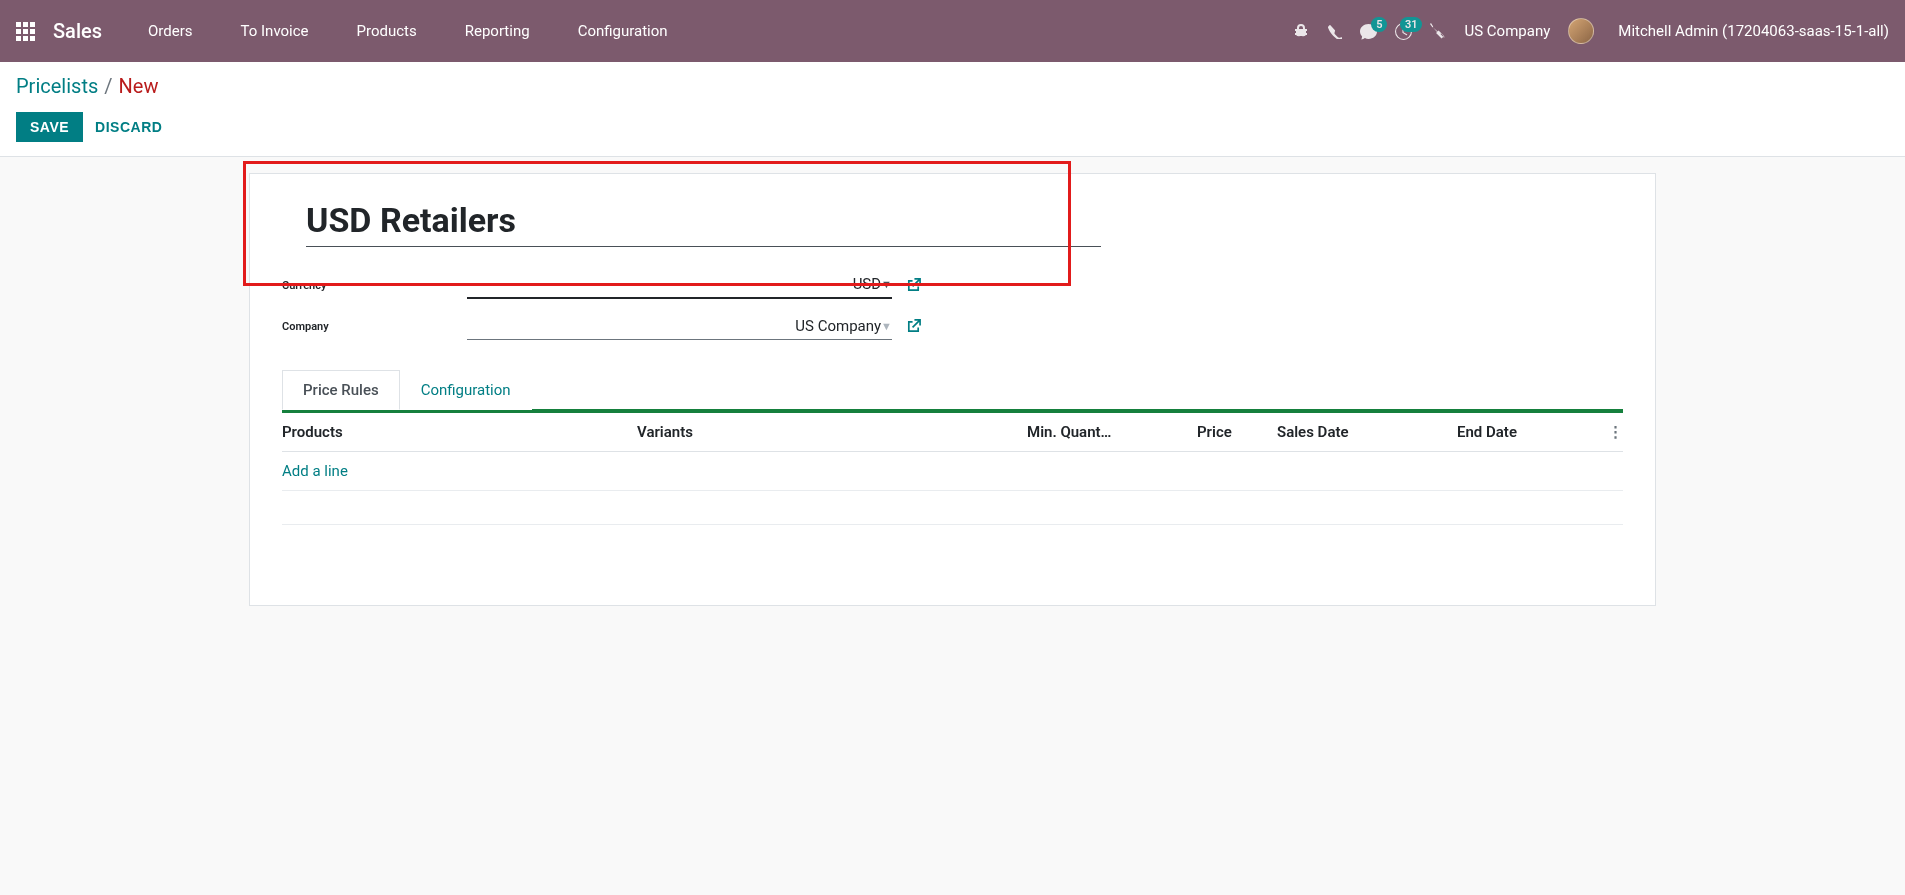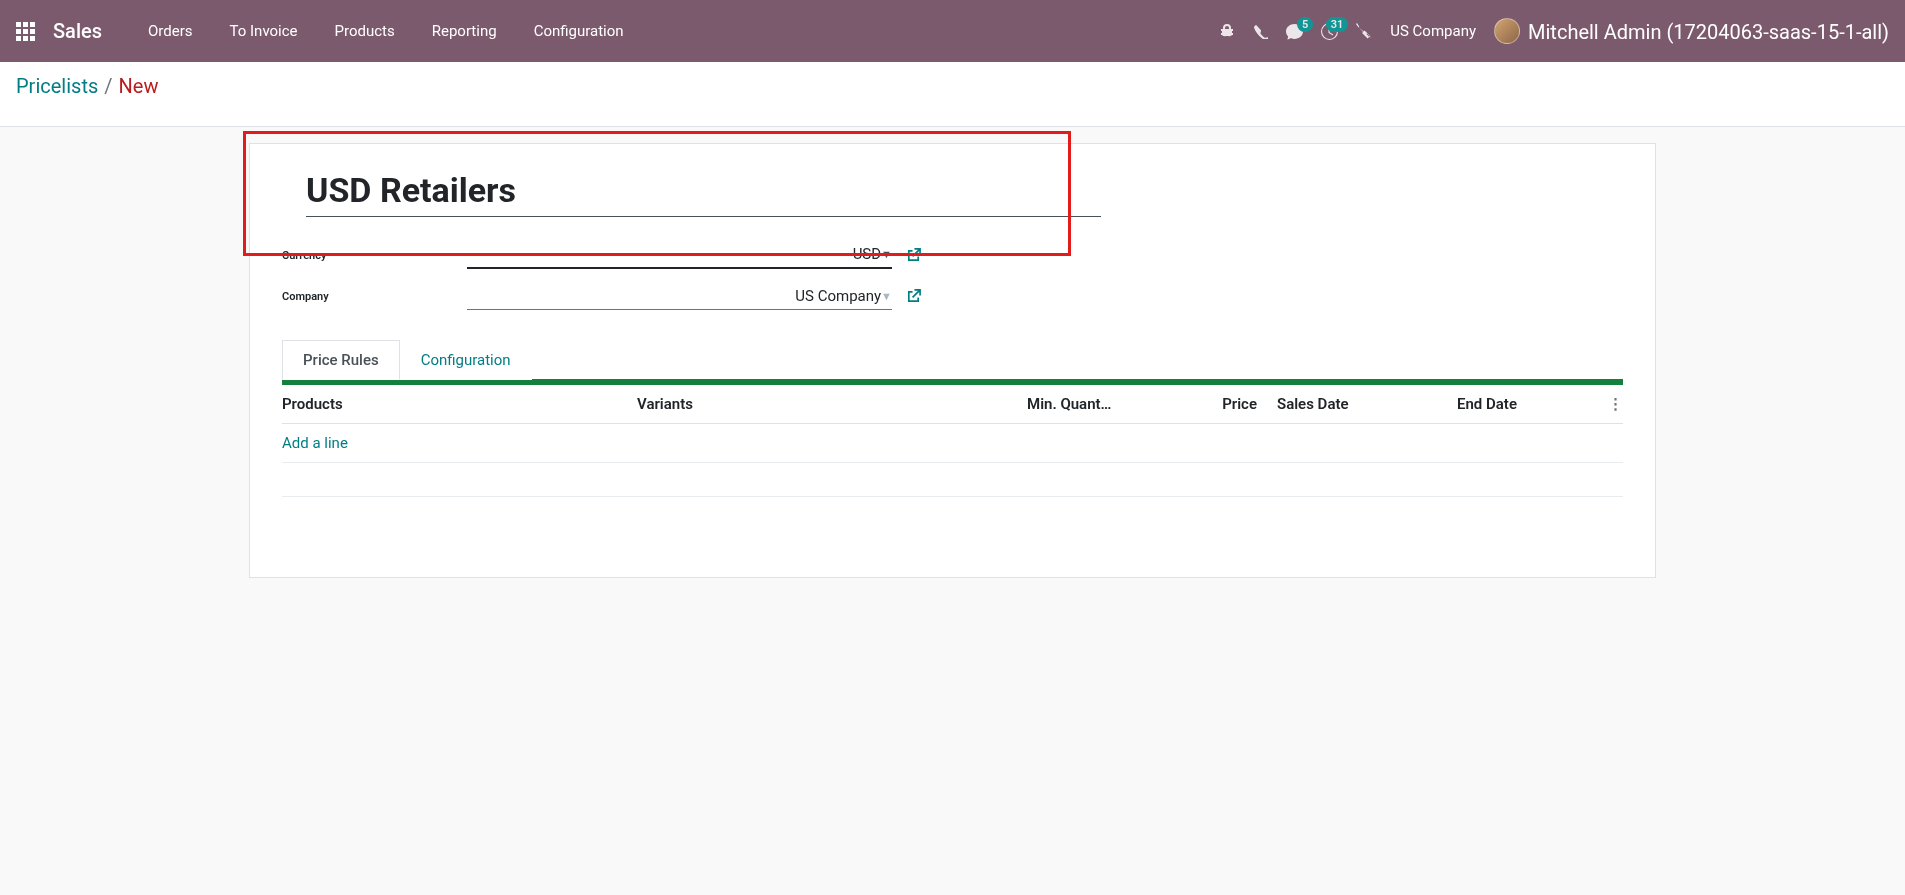--- a/index.html
+++ b/index.html
@@ -2,28 +2,28 @@
 <html><head>
 <meta charset="utf-8">
 <style>
   * { box-sizing: border-box; margin: 0; padding: 0; }
   body { font-family: -apple-system, BlinkMacSystemFont, "Segoe UI", Roboto, "Helvetica Neue", Arial, sans-serif; background: #f9f9f9; color: #212529; font-size: 14px; }
   
   .navbar { background: #7c5a6d; height: 62px; display: flex; align-items: center; padding: 0 16px; color: #fff; }
   .apps-icon { display: grid; grid-template-columns: repeat(3, 5px); grid-template-rows: repeat(3, 5px); gap: 2px; margin-right: 18px; cursor: pointer; }
   .apps-icon span { background: #fff; width: 5px; height: 5px; }
   .app-title { font-size: 20px; font-weight: 500; margin-right: 28px; }
-  .nav-menu { display: flex; gap: 1px; }
+  .nav-menu { display: flex; gap: 12px; }
   .nav-item { padding: 0 18px; font-size: 15px; cursor: pointer; color: #fff; }
   .nav-right { margin-left: auto; display: flex; align-items: center; gap: 18px; }
   .nav-icon { opacity: 0.85; cursor: pointer; display:flex; align-items:center; position:relative; }
   .badge { background: #00a09d; color: #fff; border-radius: 9px; font-size: 11px; padding: 1px 5px; position: absolute; top: -6px; right: -10px; font-weight:600; }
   .company-name { font-size: 15px; }
   .avatar { width: 26px; height: 26px; border-radius: 50%; background: linear-gradient(135deg,#d4a574,#8b6545); border:1px solid rgba(255,255,255,0.4); }
-  .user-block { display:flex; align-items:flex-end; gap:8px; font-size:20px; cursor:pointer; }
+  .user-block { display:flex; align-items:center; gap:24px; font-size:15px; cursor:pointer; }
 
   .control-panel { background:#fff; padding: 12px 16px 14px 16px; border-bottom:1px solid #dee2e6; }
   .breadcrumb { font-size: 20px; margin-bottom: 14px; }
   .breadcrumb a { color:#017e84; text-decoration:none; cursor:pointer; }
   .breadcrumb .sep { color:#6c757d; margin:0 6px; }
   .breadcrumb .current { color:#b91c1c; }
   .cp-buttons { display:flex; gap:12px; align-items:center; }
   .btn-save { background:#017e84; color:#fff; border:none; padding: 7px 14px; font-size:14px; font-weight:600; letter-spacing:0.5px; cursor:pointer; }
   .btn-discard { background:none; border:none; color:#017e84; font-size:14px; font-weight:600; letter-spacing:0.5px; cursor:pointer; }
 
@@ -36,31 +36,31 @@
 
   .form-group { display:flex; align-items:center; margin-top: 24px; }
   .form-label { width:185px; font-weight:600; font-size:11px; color:#212529; }
   .form-field { display:flex; align-items:center; }
   .dropdown-field { width:425px; border:none; border-bottom:1px solid #6c757d; padding: 4px 0; display:flex; justify-content:flex-end; align-items:center; font-size:15px; cursor:text; }
   .dropdown-field.bold-border { border-bottom:2px solid #212529; }
   .dropdown-caret { color:#495057; font-size:11px; }
   .dropdown-caret.muted { color:#adb5bd; }
   .external-link { margin-left:14px; color:#017e84; cursor:pointer; }
 
-  .tabs { display:flex; border-bottom:6px solid #15803d; margin-top:30px; }
+  .tabs { display:flex; border-bottom:4px solid #15803d; margin-top:30px; }
   .tab { padding: 10px 20px; border:1px solid #dee2e6; border-bottom:none; margin-bottom:-1px; cursor:pointer; font-size:15px; color:#495057; background:#fff; }
   .tab.active { color:#495057; font-weight:500; border-bottom:1px solid #fff; }
   .tab:not(.active) { border-color:transparent; color:#017e84; }
 
   .rules-table { width:100%; }
   .rules-header { display:flex; padding:10px 0; border-bottom:1px solid #dee2e6; font-weight:600; font-size:15px; align-items:center; }
   .col-products { width:355px; }
   .col-variants { width:390px; }
   .col-minqty { width:170px; white-space:nowrap; overflow:hidden; text-overflow:ellipsis; }
-  .col-price { width:60px; text-align:right; }
+  .col-price { width:60px; text-align:left; }
   .col-start { width:180px; padding-left:20px; }
   .col-end { width:160px; padding-left:20px; }
   .col-menu { flex:1; text-align:right; color:#6c757d; cursor:pointer; }
   .rules-body { padding:10px 0; border-bottom:1px solid #e9ecef; }
   .add-line { color:#017e84; cursor:pointer; font-size:15px; }
   .empty-row { height:34px; border-bottom:1px solid #e9ecef; }
 
   svg { display:block; }
 </style>
 </head>
@@ -120,20 +120,24 @@
       <div class="avatar"></div>
       <span>Mitchell Admin (17204063-saas-15-1-all)</span>
     </div>
   </div>
 </div>
 
 <div class="control-panel">
   <div class="breadcrumb">
     <a>Pricelists</a><span class="sep">/</span><span class="current">New</span>
   </div>
+  <div class="cp-buttons">
+    <button class="btn-save">SAVE</button>
+    <button class="btn-discard">DISCARD</button>
+  </div>
 </div>
 
 <div class="form-sheet-bg">
   <div class="form-sheet">
     <div class="highlight-box" style="left:-7px; top:-13px; width:828px; height:125px;"></div>
 
     <input class="name-field" type="text" value="USD Retailers" style="">
 
     <div class="form-group">
       <div class="form-label">Currency</div>

